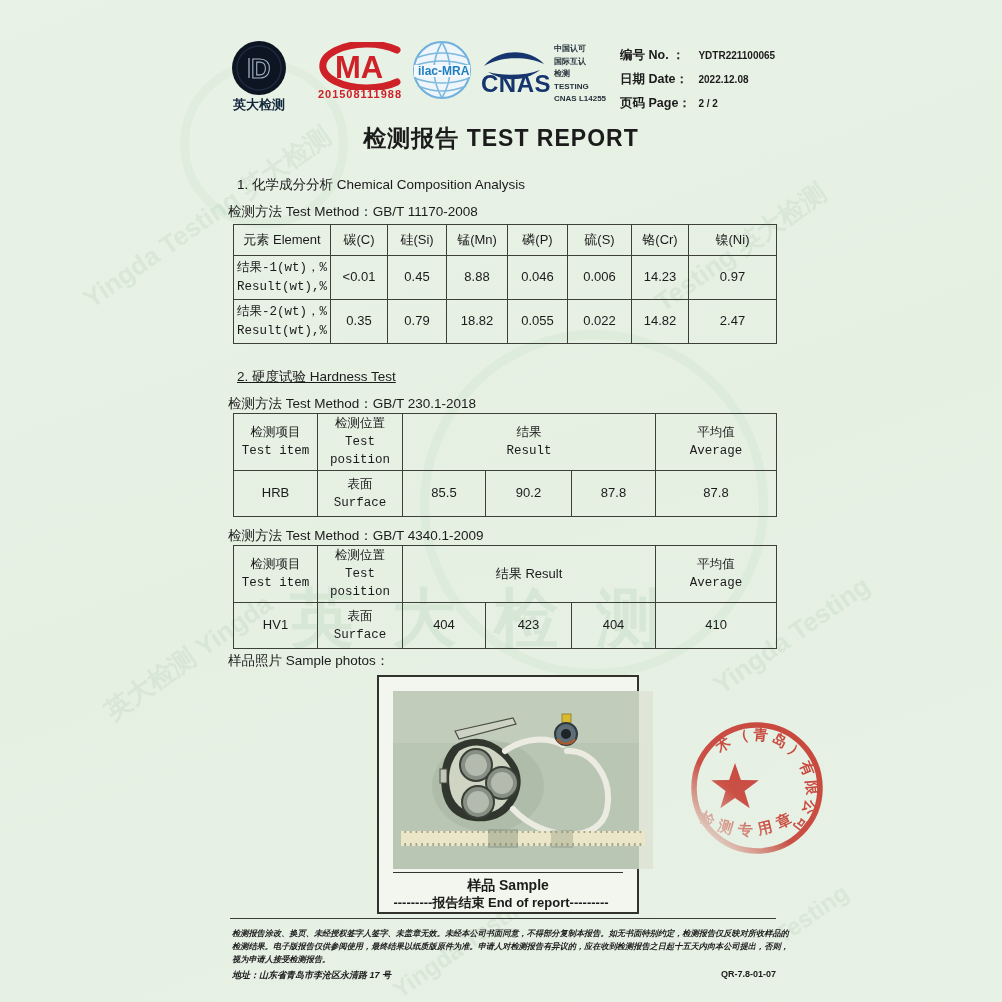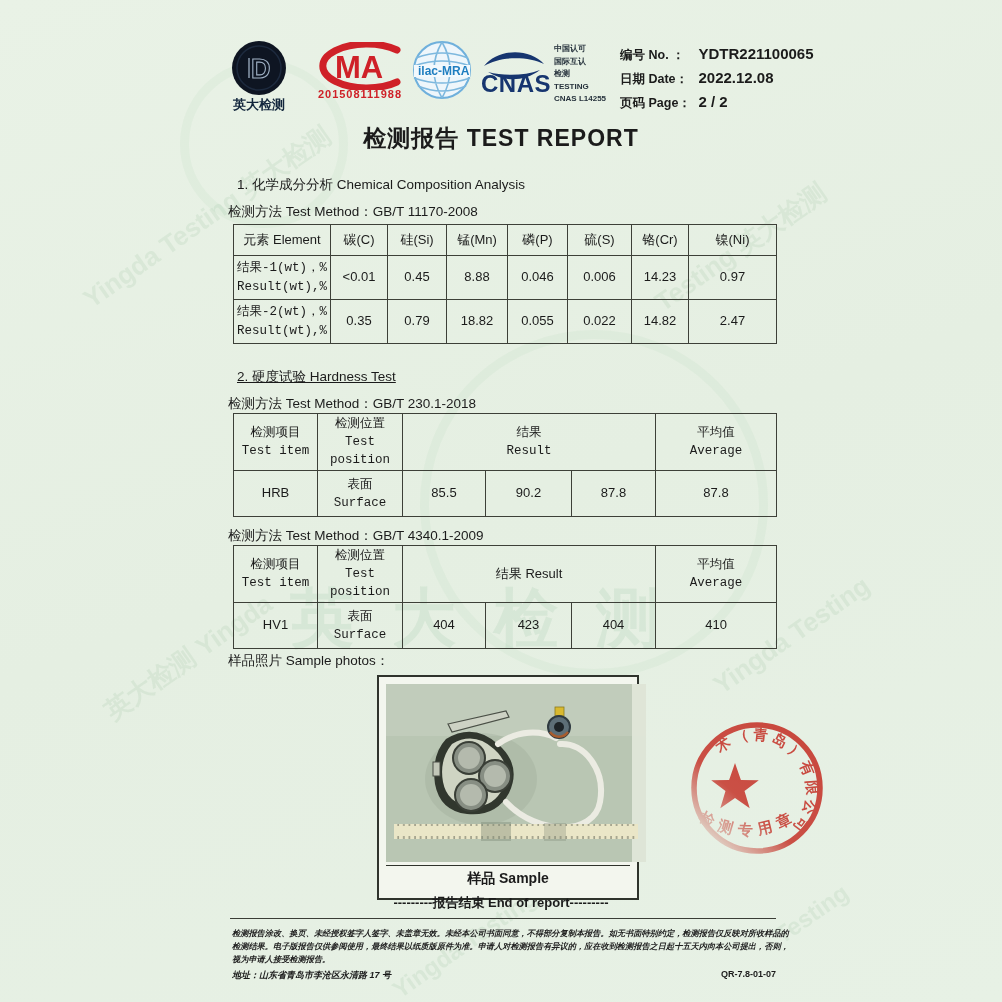--- a/index.html
+++ b/index.html
@@ -11,31 +11,31 @@
   
   .wm{position:absolute;z-index:1;color:rgba(140,185,150,.16);font-weight:bold;white-space:nowrap;pointer-events:none;}
   .wm-big{font-size:64px;letter-spacing:38px;color:rgba(150,195,160,.18);}
   .wm-circle{position:absolute;border:9px solid rgba(160,205,170,.10);border-radius:50%;z-index:1;}
   
   .logo-cap{font-weight:bold;color:#12263c;font-size:13px;text-align:center;}
   .cma-num{color:#cf2128;font-weight:bold;font-size:11px;letter-spacing:1px;text-align:center;}
   .accr{font-size:8px;font-weight:bold;line-height:12.6px;color:#26323c;}
   .info-row{position:absolute;white-space:nowrap;}
   .info-label{display:inline-block;width:74px;font-size:12.5px;font-weight:bold;}
-  .info-value{font-size:15px;font-weight:bold;}
+  .info-value{font-size:10px;font-weight:bold;}
   
   .title{position:absolute;left:0;right:0;top:123px;text-align:center;font-size:23px;font-weight:bold;letter-spacing:1px;z-index:2;}
   .heading{font-size:13.5px;z-index:2;}
   .method{font-size:13.5px;z-index:2;}
   
   table.t{border-collapse:collapse;table-layout:fixed;font-size:13px;z-index:2;position:absolute;background:transparent;}
   table.t td{border:1.4px solid #3d4038;text-align:center;vertical-align:middle;padding:1px 2px;line-height:1.45;}
   .cell-sub{display:block;font-size:12.5px;font-family:Liberation Mono, monospace;}
   
-  .photo-frame{position:absolute;left:377px;top:675px;width:262px;border:2px solid #2f332c;background:#f3f6ee;padding:7px;box-sizing:border-box;z-index:2;}
+  .photo-frame{position:absolute;left:377px;top:675px;width:262px;border:2px solid #2f332c;background:#f3f6ee;padding:14px;box-sizing:border-box;z-index:2;}
   .photo-caption{border-top:1.4px solid #2f332c;margin-top:3px;text-align:center;font-size:14px;font-weight:600;padding:4px 0 3px;}
   .end-text{position:absolute;left:0;right:0;top:894px;text-align:center;font-size:13px;font-weight:600;z-index:2;}
   
   .foot-rule{position:absolute;left:230px;top:918px;width:546px;border-top:1.6px solid #3a3d36;z-index:2;}
   .disclaimer{position:absolute;left:232px;top:927px;width:548px;font-size:8.2px;font-style:italic;font-weight:bold;color:#222;line-height:13px;white-space:nowrap;z-index:2;}
   .addr{position:absolute;left:232px;top:969px;font-size:9px;font-style:italic;font-weight:bold;z-index:2;}
   .qr{position:absolute;right:226px;top:969px;font-size:9px;font-weight:bold;z-index:2;}
   svg text{font-family:"Liberation Sans","DejaVu Sans",sans-serif;}
 </style>
 </head>

